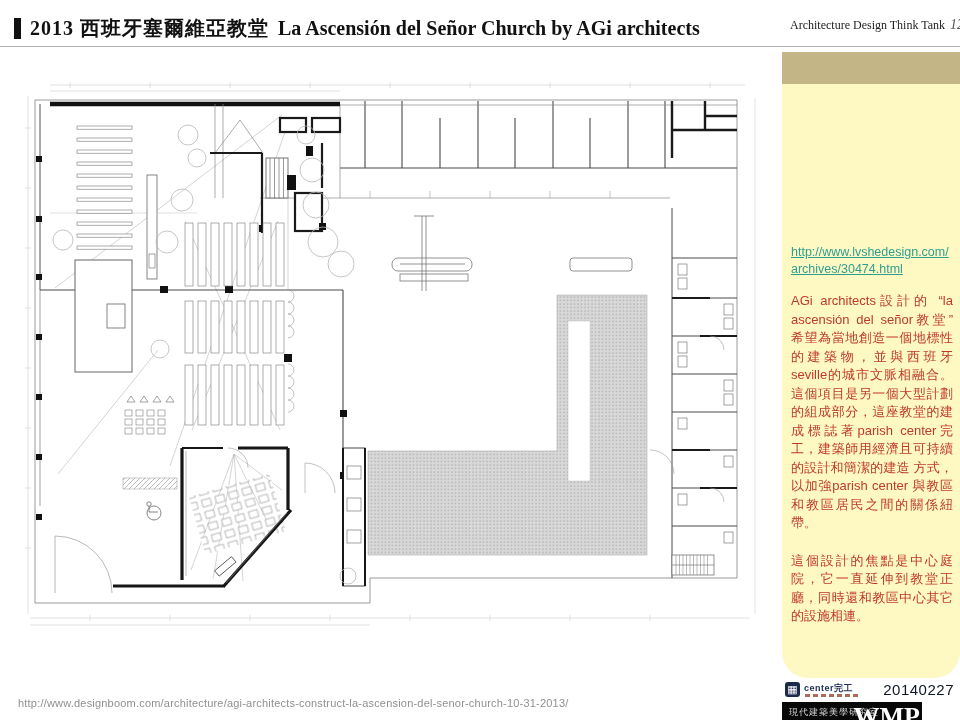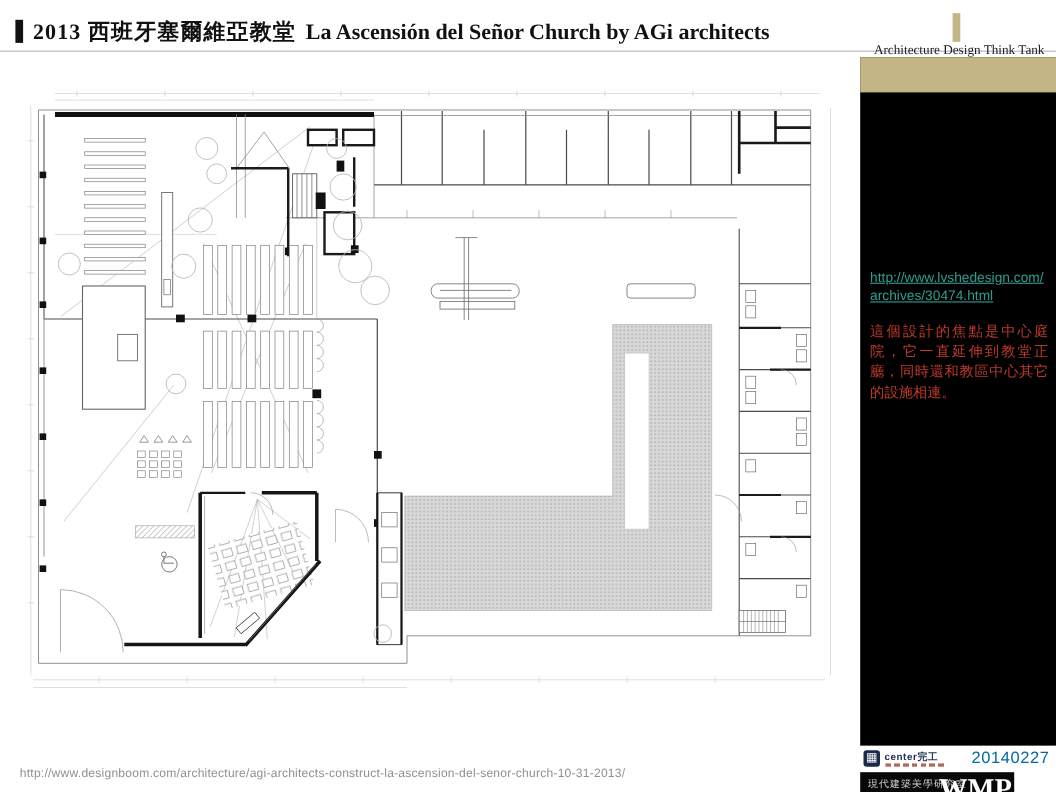--- a/index.html
+++ b/index.html
@@ -7,38 +7,38 @@
     width:960px;height:720px;position:relative;overflow:hidden;
     background:#ffffff;font-family:"Liberation Sans",sans-serif;
   }
   
   .title-block{position:absolute;left:14px;top:15px;display:flex;align-items:center;}
   .title-marker{width:7px;height:21px;background:#111;margin-right:9px;}
   .page-title{font-family:"Liberation Serif",serif;font-size:20px;color:#111;white-space:nowrap;}
   .page-title .zh{font-weight:700;letter-spacing:1px;margin-right:4px;}
   .page-title .en{font-weight:600;}
   .header-rule{position:absolute;left:0;top:46px;width:960px;height:1px;background:#b3b3b3;}
-  .brand-block{position:absolute;left:784px;top:12px;width:176px;display:flex;align-items:center;flex-direction:column;}
+  .brand-block{position:absolute;left:784px;top:12px;width:176px;display:flex;align-items:center;}
   .brand-marker{width:7px;height:26px;background:#c4b586;margin-right:6px;}
   .brand-name{font-family:"Liberation Serif",serif;font-size:12px;color:#1c1c1c;white-space:nowrap;}
   .page-number{font-family:"Liberation Serif",serif;font-style:italic;font-size:14px;color:#555;margin-left:5px;}
   
-  .sidebar{position:absolute;left:782px;top:52px;width:178px;height:626px;background:#000000;}
+  .sidebar{position:absolute;left:782px;top:52px;width:178px;height:626px;background:#fef9c3;border-radius:26px;}
   .sidebar-band{position:absolute;left:0;top:0;width:178px;height:32px;background:#c4b586;}
   .sidebar-content{position:absolute;left:9px;top:192px;width:162px;}
   .sidebar-link{font-size:12.5px;line-height:17px;color:#2f9e91;text-decoration:underline;word-break:break-all;display:block;margin-bottom:14px;}
   .sidebar-para{font-size:13px;line-height:18.5px;color:#bf392b;margin:0 0 19px 0;text-align:justify;}
   
   .source-url{position:absolute;left:5px;top:697px;font-size:11px;color:#909090;letter-spacing:.2px;white-space:nowrap;padding-left:13px;}
   .logo-strip{position:absolute;left:782px;top:678px;width:178px;height:24px;background:#ffffff;}
   .logo-mark{position:absolute;left:3px;top:4px;width:15px;height:15px;background:#1b2a4a;border-radius:3px;color:#fff;font-size:11px;line-height:15px;text-align:center;}
   .logo-text{position:absolute;left:22px;top:4px;font-size:9px;font-weight:700;color:#223055;letter-spacing:.5px;white-space:nowrap;}
   .logo-sub{position:absolute;left:23px;top:16px;width:56px;height:3px;
     background:repeating-linear-gradient(90deg,#b06a5a 0 5px,transparent 5px 8px);}
-  .footer-date{position:absolute;right:6px;top:3px;font-size:15px;color:#0369a1;letter-spacing:.5px;}
+  .footer-date{position:absolute;right:6px;top:3px;font-size:15px;color:#0f172a;letter-spacing:.5px;}
   .black-bar{position:absolute;left:782px;top:702px;width:140px;height:18px;background:#080808;overflow:hidden;}
   .studio-label{position:absolute;left:7px;top:4px;font-size:9px;color:#d6d6d6;letter-spacing:1px;white-space:nowrap;}
   .watermark{position:absolute;right:2px;top:1px;font-family:"Liberation Serif",serif;font-weight:700;font-size:26px;line-height:28px;color:#fff;}
   
   .plan-wrap{position:absolute;left:10px;top:58px;width:762px;height:632px;background:#fff;}
   .plan-wrap svg{display:block;}
 </style>
 </head>
 <body>
 
@@ -316,20 +316,21 @@
     <circle cx="150" cy="291" r="9"></circle>
         <circle cx="338" cy="518" r="8"></circle>
   </g>
 </svg>
 </div>
 
 <div class="sidebar">
   <div class="sidebar-band"></div>
   <div class="sidebar-content">
     <a class="sidebar-link" href="#">http://www.lvshedesign.com/archives/30474.html</a>
+    <p class="sidebar-para">AGi architects設計的 “la ascensión del señor教堂” 希望為當地創造一個地標性的建築物，並與西班牙seville的城市文脈相融合。 這個項目是另一個大型計劃的組成部分，這座教堂的建成標誌著parish center完工，建築師用經濟且可持續的設計和簡潔的建造 方式，以加強parish center 與教區和教區居民之間的關係紐帶。</p>
     <p class="sidebar-para">這個設計的焦點是中心庭院，它一直延伸到教堂正廳，同時還和教區中心其它的設施相連。</p>
   </div>
 </div>
 
 <div class="source-url">http://www.designboom.com/architecture/agi-architects-construct-la-ascension-del-senor-church-10-31-2013/</div>
 
 <div class="logo-strip">
   <div class="logo-mark">▦</div>
   <div class="logo-text">center完工</div>
   <div class="logo-sub"></div>

